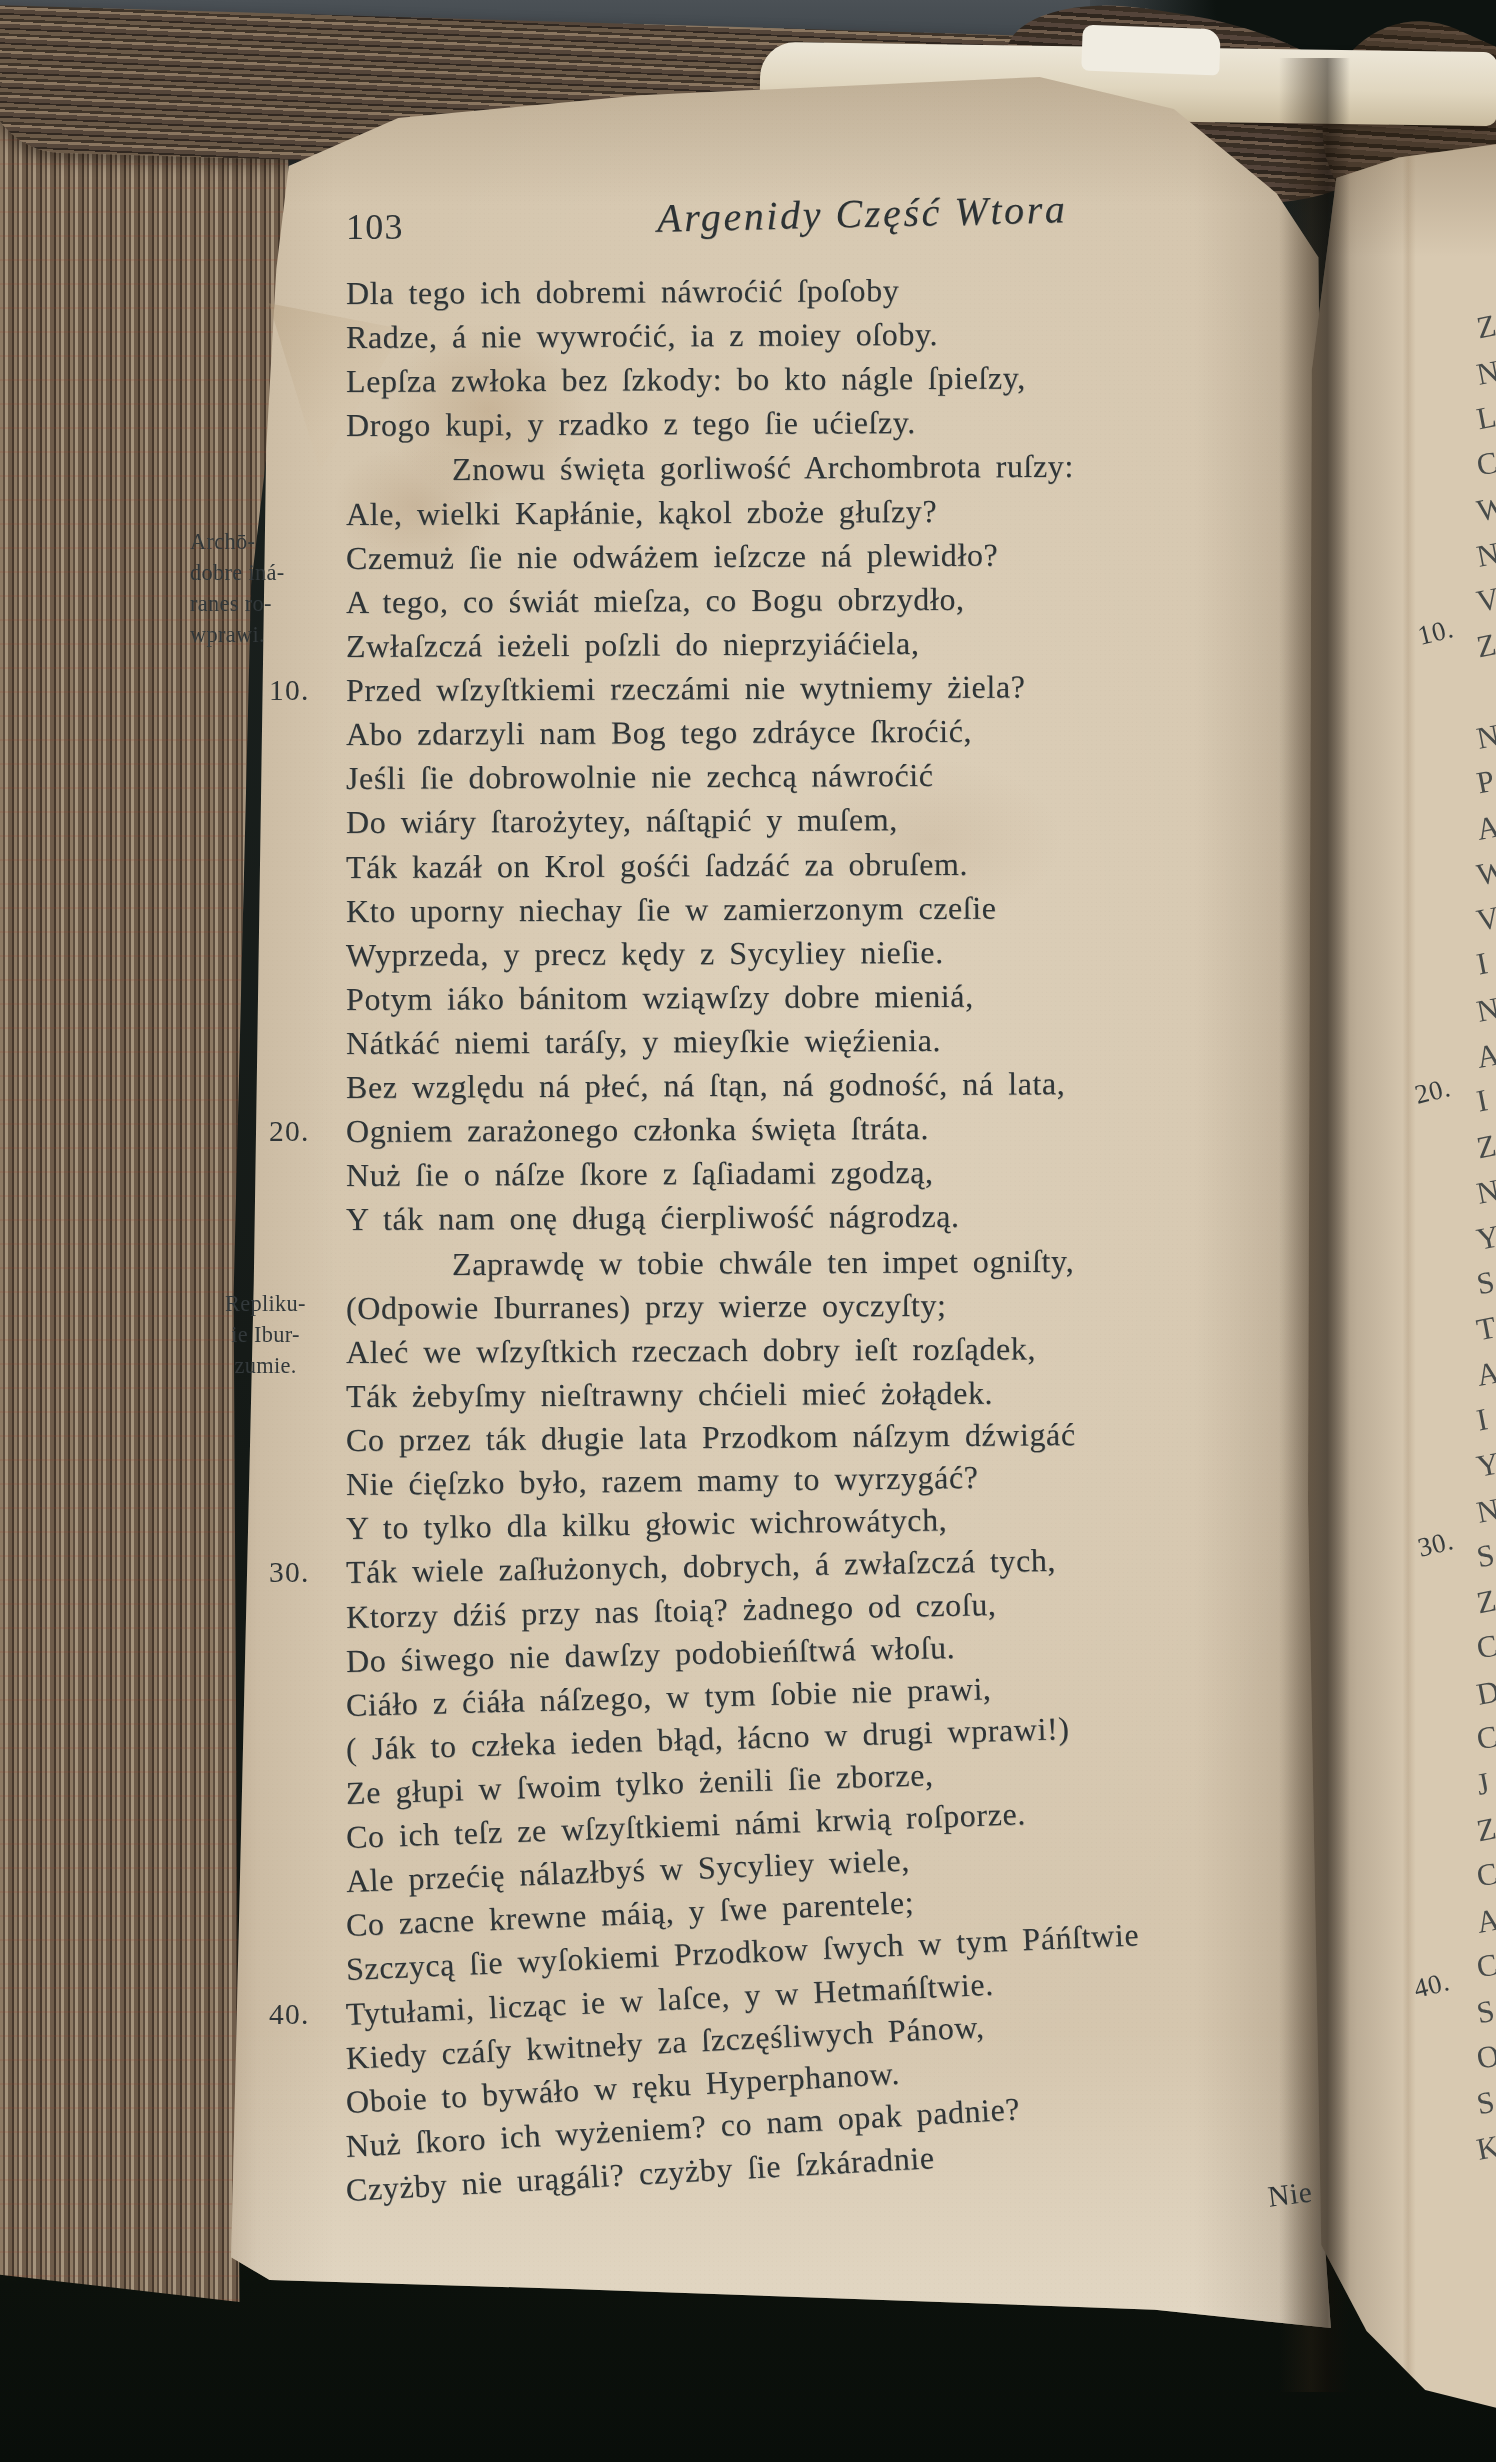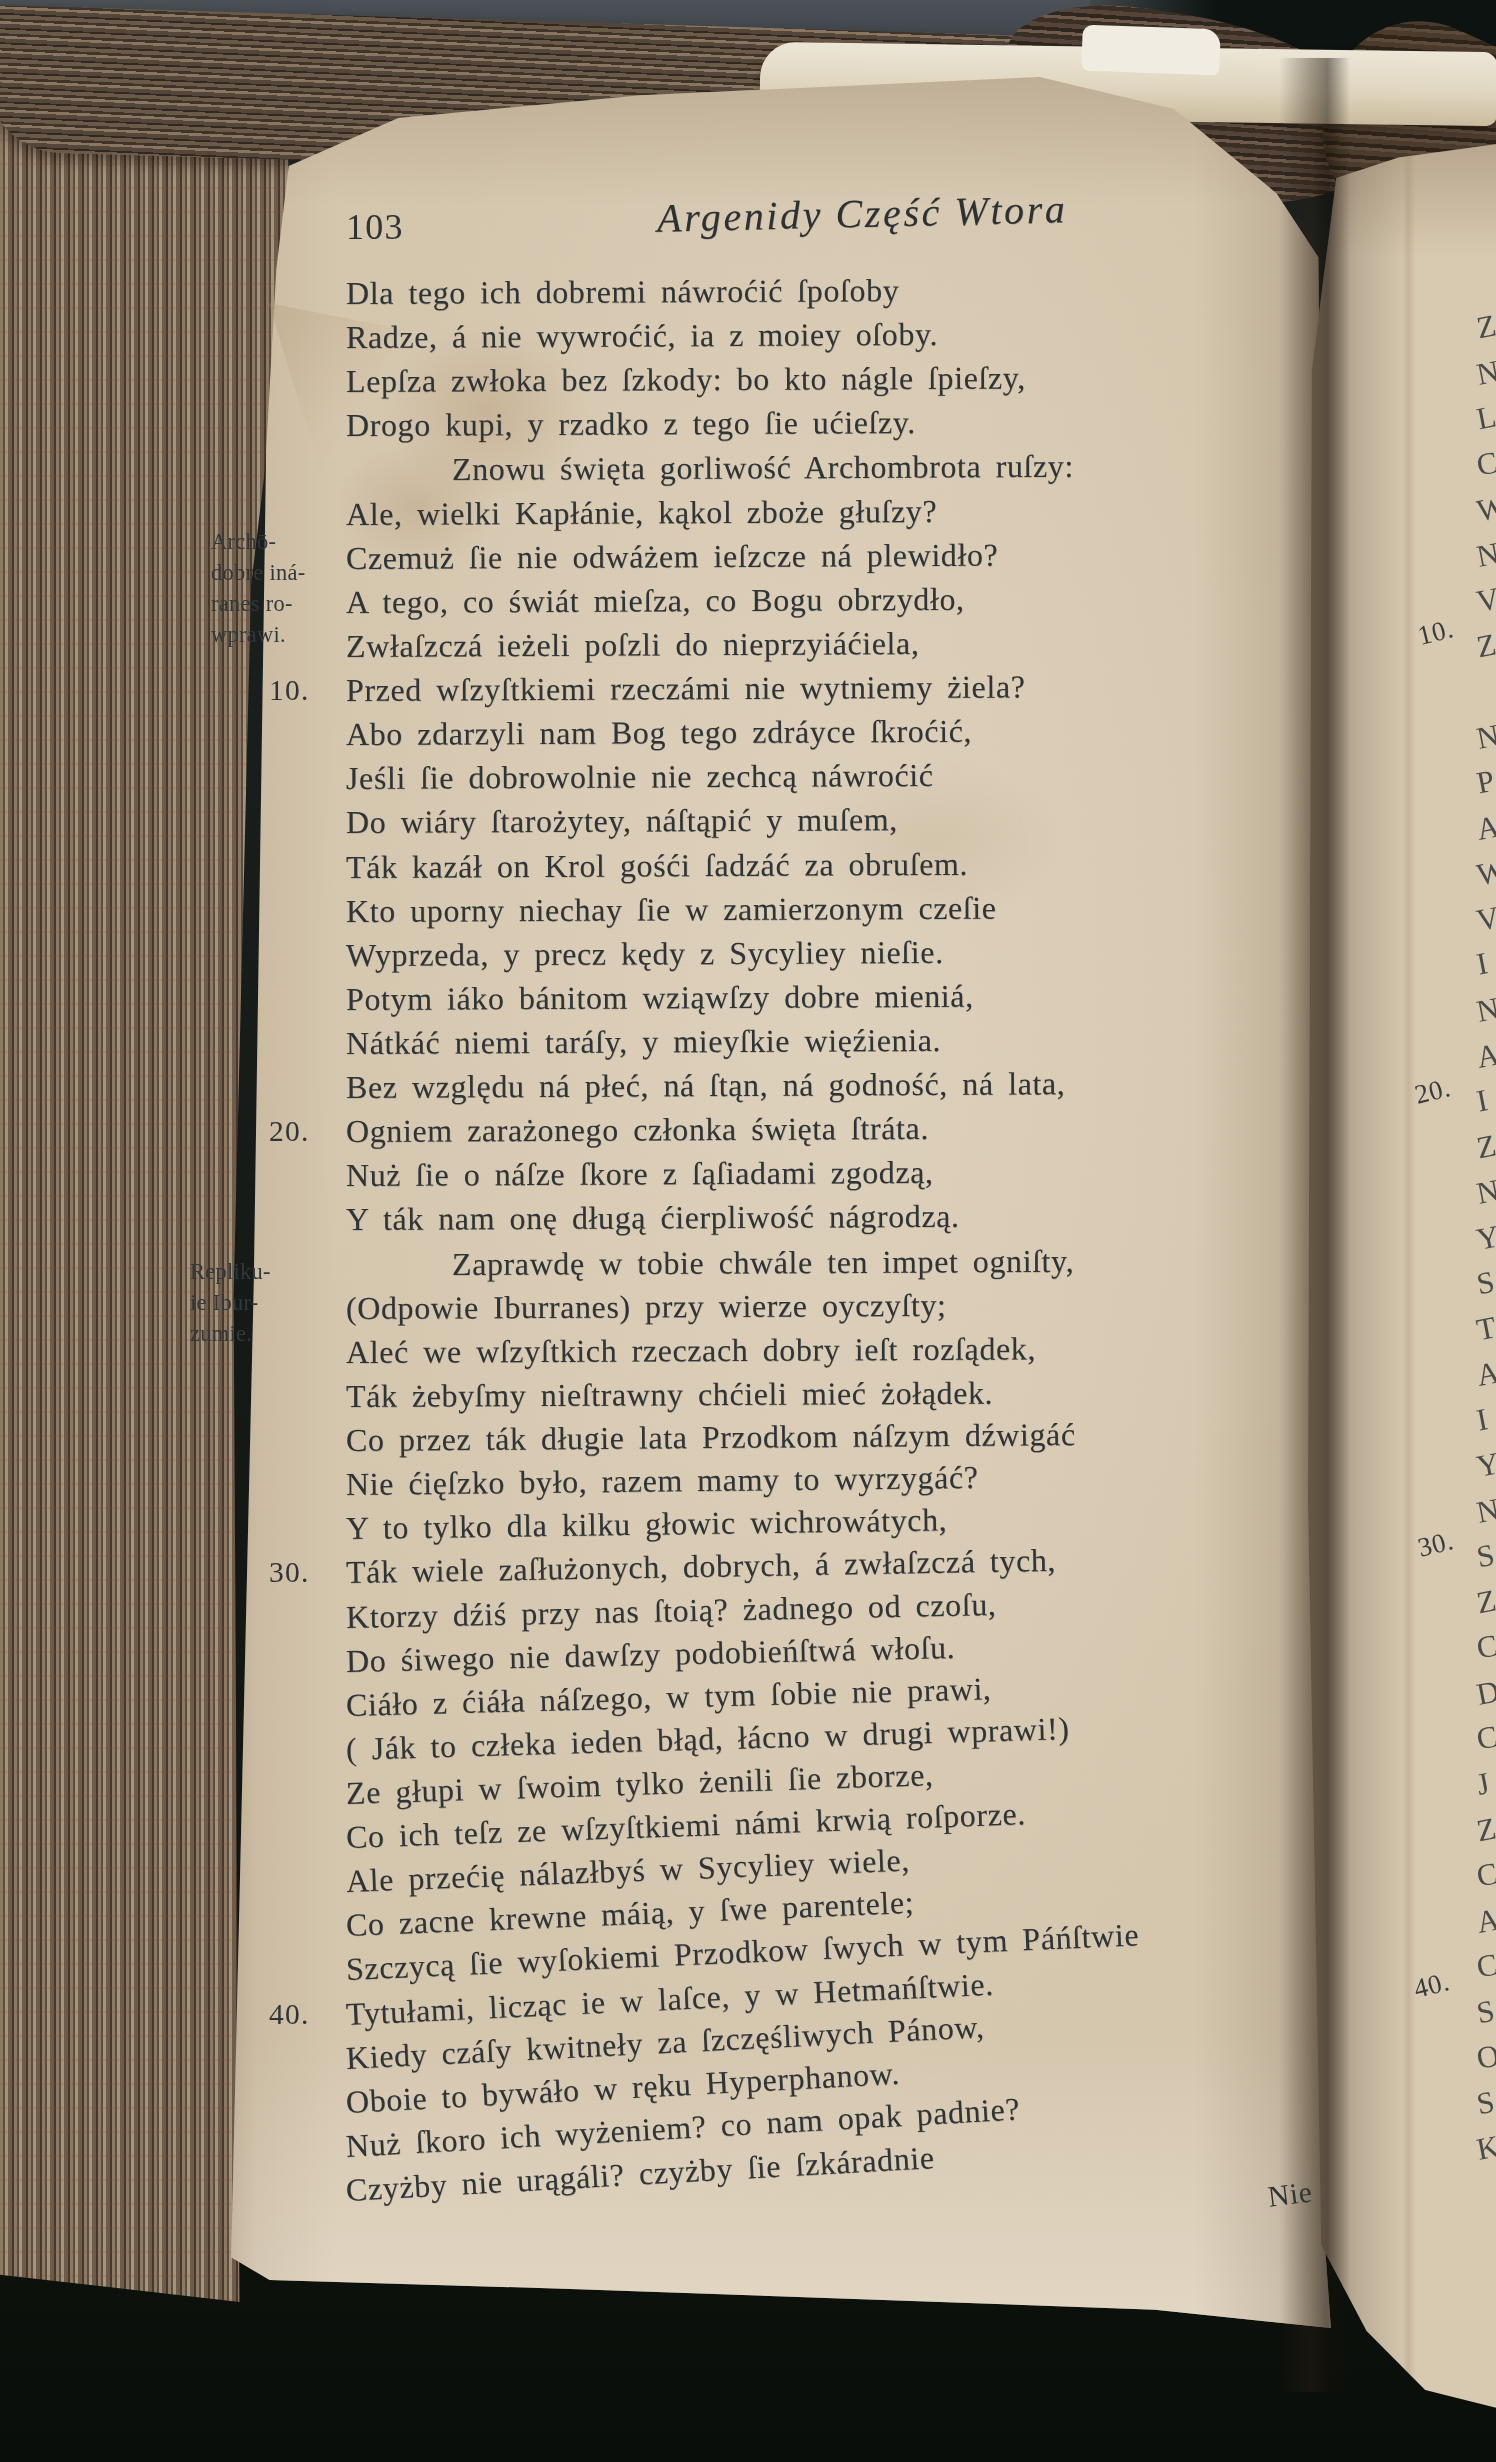--- a/index.html
+++ b/index.html
@@ -163,27 +163,27 @@
       <div class="verse-line" style="top: 1909px; transform: rotate(-2.34deg);">Co zacne krewne máią, y ſwe parentele;</div>
       <div class="verse-line" style="top: 1953px; transform: rotate(-2.51deg);">Szczycą ſie wyſokiemi Przodkow ſwych w tym Páńſtwie</div>
       <div class="line-num" style="top: 1998px;">40.</div>
       <div class="verse-line" style="top: 1998px; transform: rotate(-2.68deg);">Tytułami, licząc ie w laſce, y w Hetmańſtwie.</div>
       <div class="verse-line" style="top: 2042px; transform: rotate(-2.85deg);">Kiedy czáſy kwitneły za ſzczęśliwych Pánow,</div>
       <div class="verse-line" style="top: 2086px; transform: rotate(-3.02deg);">Oboie to bywáło w ręku Hyperphanow.</div>
       <div class="verse-line" style="top: 2130px; transform: rotate(-3.19deg);">Nuż ſkoro ich wyżeniem? co nam opak padnie?</div>
       <div class="verse-line" style="top: 2174px; transform: rotate(-3.2deg);">Czyżby nie urągáli? czyżby ſie ſzkáradnie</div>
     </div>
   <div id="note-layer">
-      <div class="margin-note" style="top: 526px; margin-left: 21px;">
+      <div class="margin-note" style="top: 526px;">
         <div>Archō-</div>
         <div>dobre iná-</div>
         <div>ranes ro-</div>
         <div>wprawi.</div>
       </div>
-      <div class="margin-note" style="top: 1256px;">
+      <div class="margin-note" style="top: 1288px; text-align: center;">
         <div>Repliku-</div>
         <div>ie Ibur-</div>
         <div>zumie.</div>
       </div>
     </div>
   <div class="catchword">Nie</div>
   <div id="facing-layer">
       <div class="facing-num" style="left: 1418px; top: 617px;">10.</div>
       <div class="facing-num" style="left: 1415px; top: 1076px;">20.</div>
       <div class="facing-num" style="left: 1418px; top: 1529px;">30.</div>

